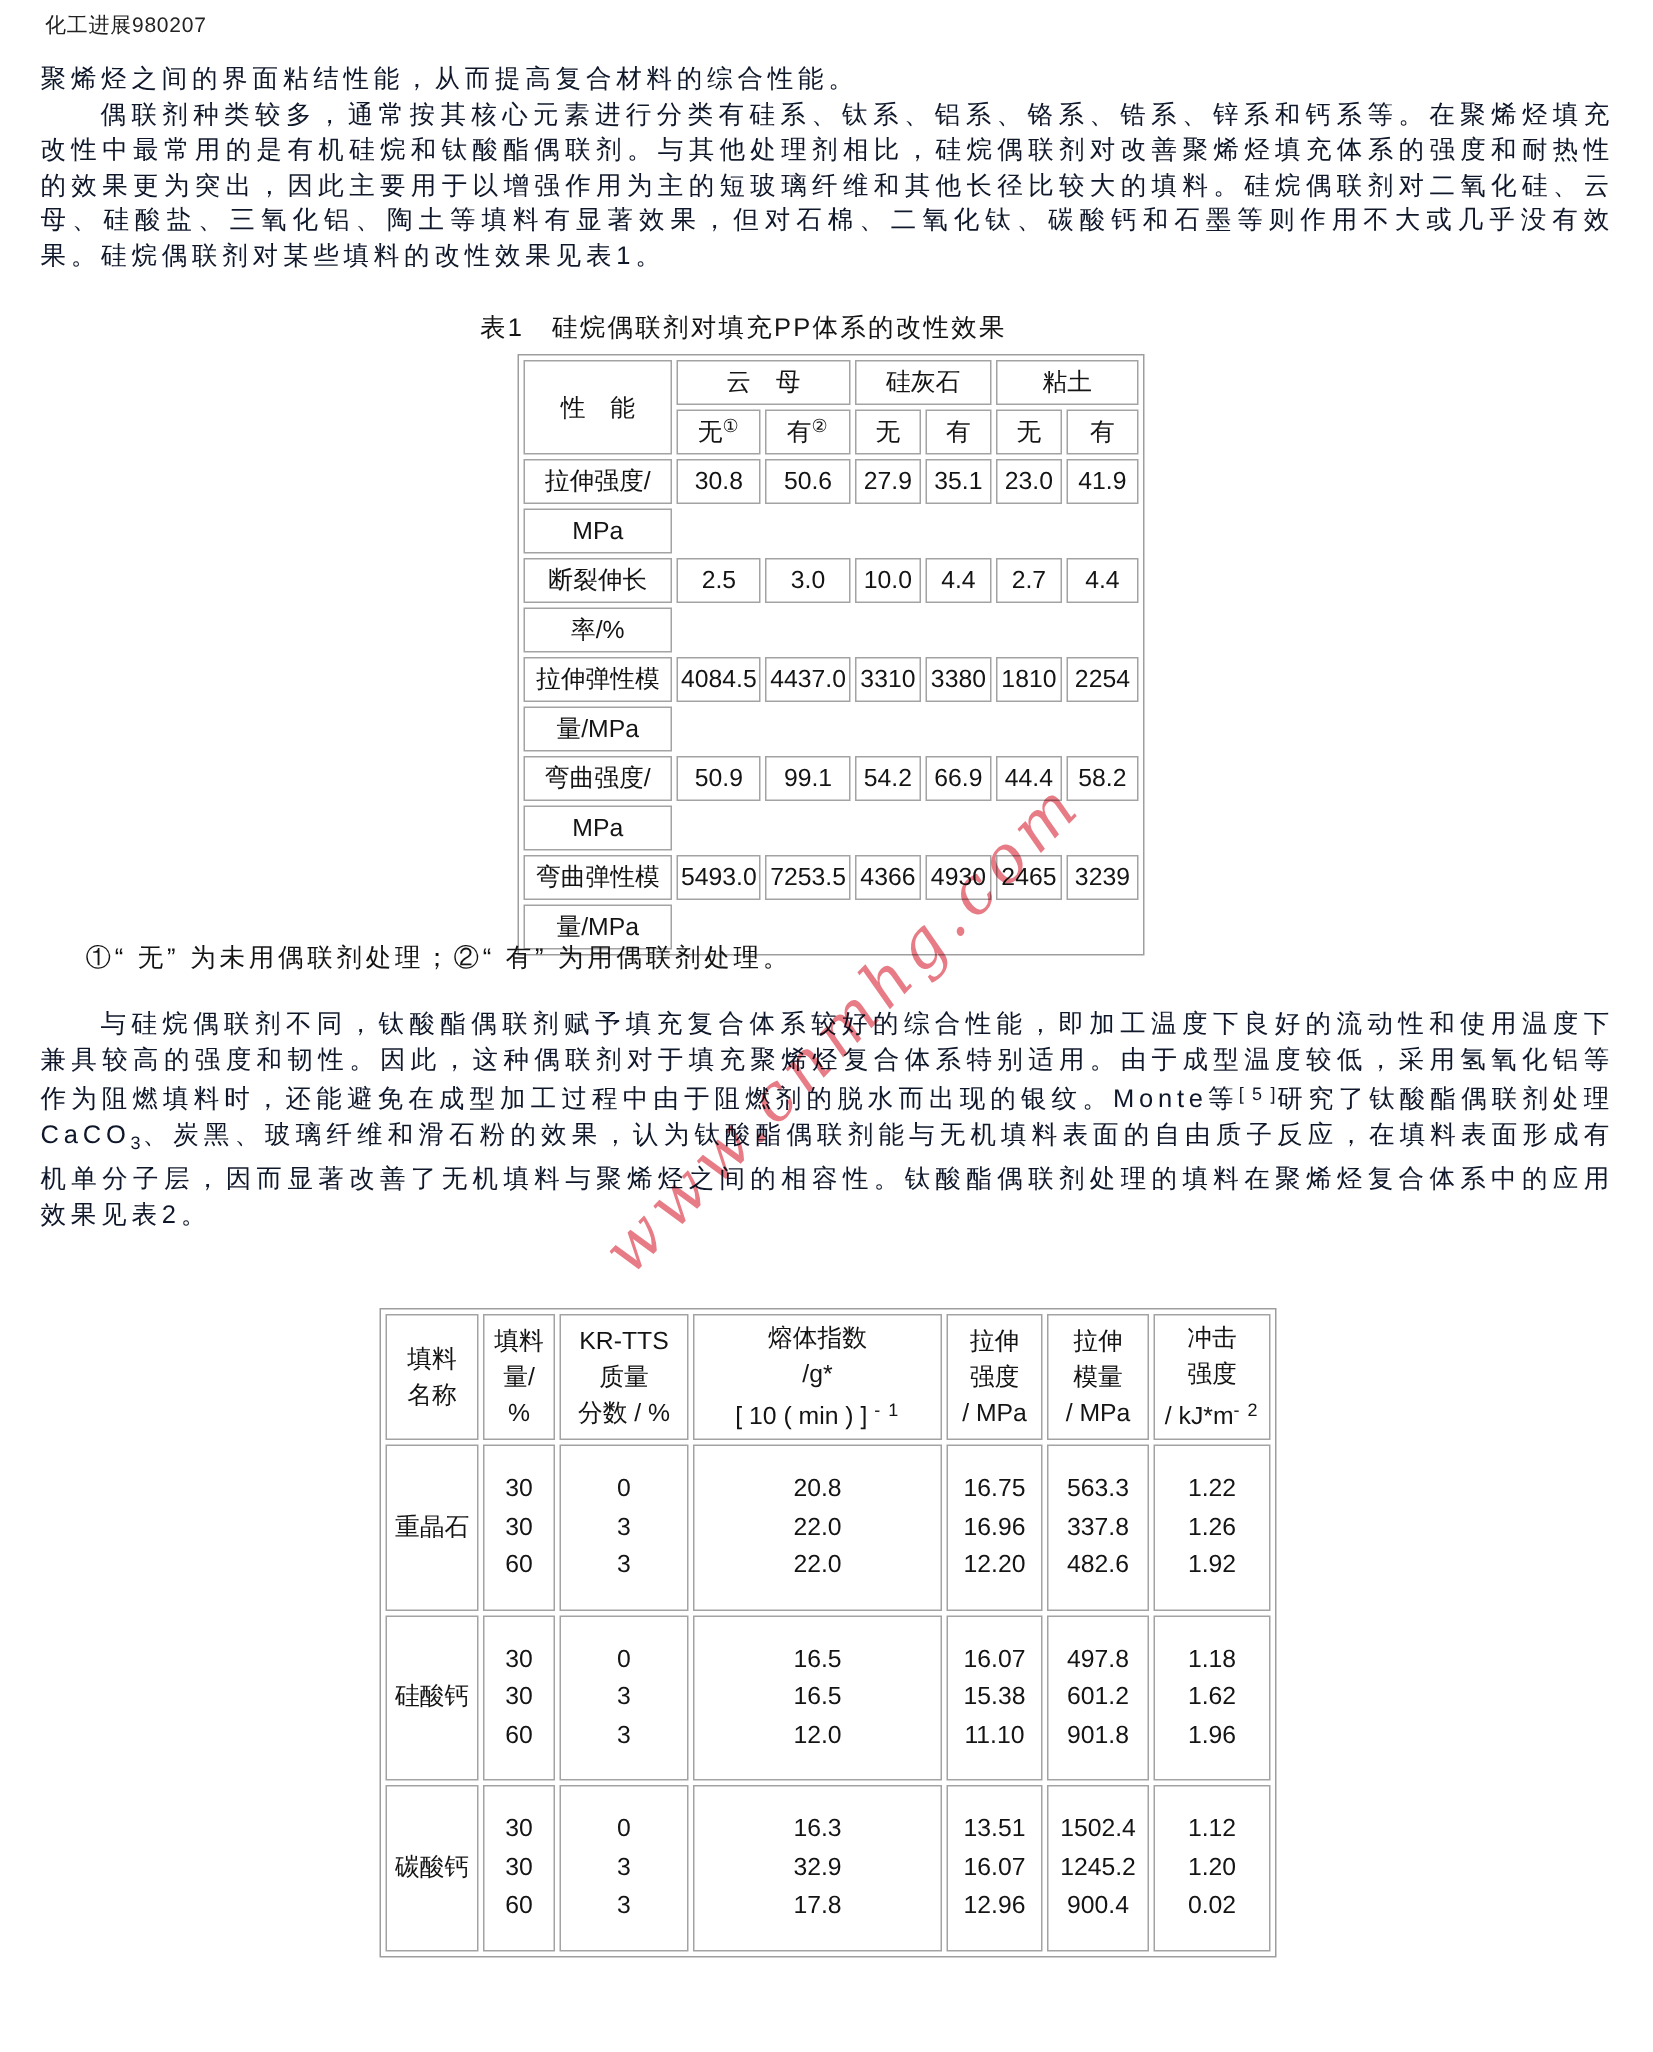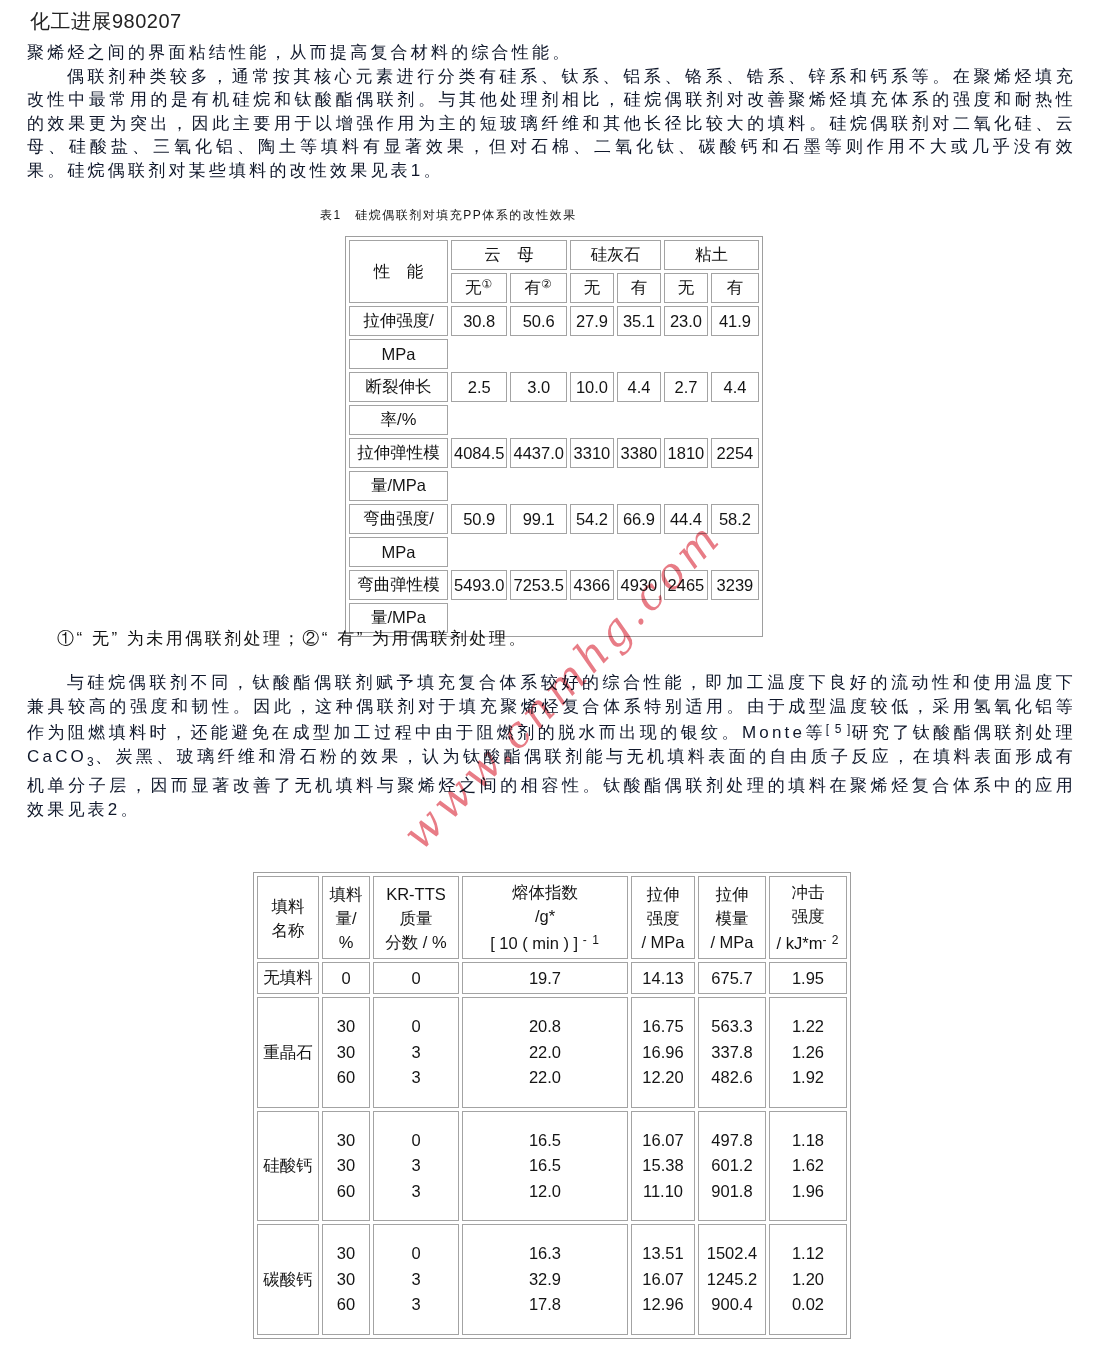--- a/index.html
+++ b/index.html
@@ -9,21 +9,21 @@
     height: 1368px;
     background: #ffffff;
     overflow: hidden;
     font-family: "Liberation Sans", sans-serif;
     color: #111111;
   }
   .doc-id {
     position: absolute;
     left: 30px;
     top: 8px;
-    font-size: 20px;
+    font-size: 14px;
     letter-spacing: 0.5px;
     color: #222;
   }
   .para-block {
     position: absolute;
     left: 27px;
     width: 1049px;
   }
   .para {
     font-size: 17px;
@@ -31,21 +31,21 @@
     letter-spacing: 3.2px;
     text-align: justify;
     text-justify: inter-ideograph;
     color: #0f172a;
   }
   .para.indent { text-indent: 40px; }
   .sup { font-size: 12px; vertical-align: 5px; letter-spacing: 1px; }
   .sub { font-size: 12px; vertical-align: -4px; letter-spacing: 1px; }
   .tbl-title {
     position: absolute;
-    font-size: 12px;
+    font-size: 17px;
     letter-spacing: 1.5px;
     color: #141414;
     white-space: nowrap;
   }
   table.tbl {
     position: absolute;
     border-collapse: separate;
     border-spacing: 3px;
     border: 1px solid #9e9e9e;
     table-layout: fixed;
@@ -278,29 +278,20 @@
           <div>模量</div>
           <div>/ MPa</div>
         </td>
         <td class="hdr">
           <div>冲击</div>
           <div>强度</div>
           <div><span>/ kJ*m</span><span class="sup">- 2</span></div>
         </td>
       </tr>
 
-      <tr>
-        <td class="one">无填料</td>
-        <td class="one">0</td>
-        <td class="one">0</td>
-        <td class="one">19.7</td>
-        <td class="one">14.13</td>
-        <td class="one">675.7</td>
-        <td class="one">1.95</td>
-      </tr>
 
       <tr>
         <td class="grp">重晶石</td>
         <td class="grp">
           <div>30</div>
             <div>30</div>
             <div>60</div>
         </td>
         <td class="grp">
           <div>0</div>

